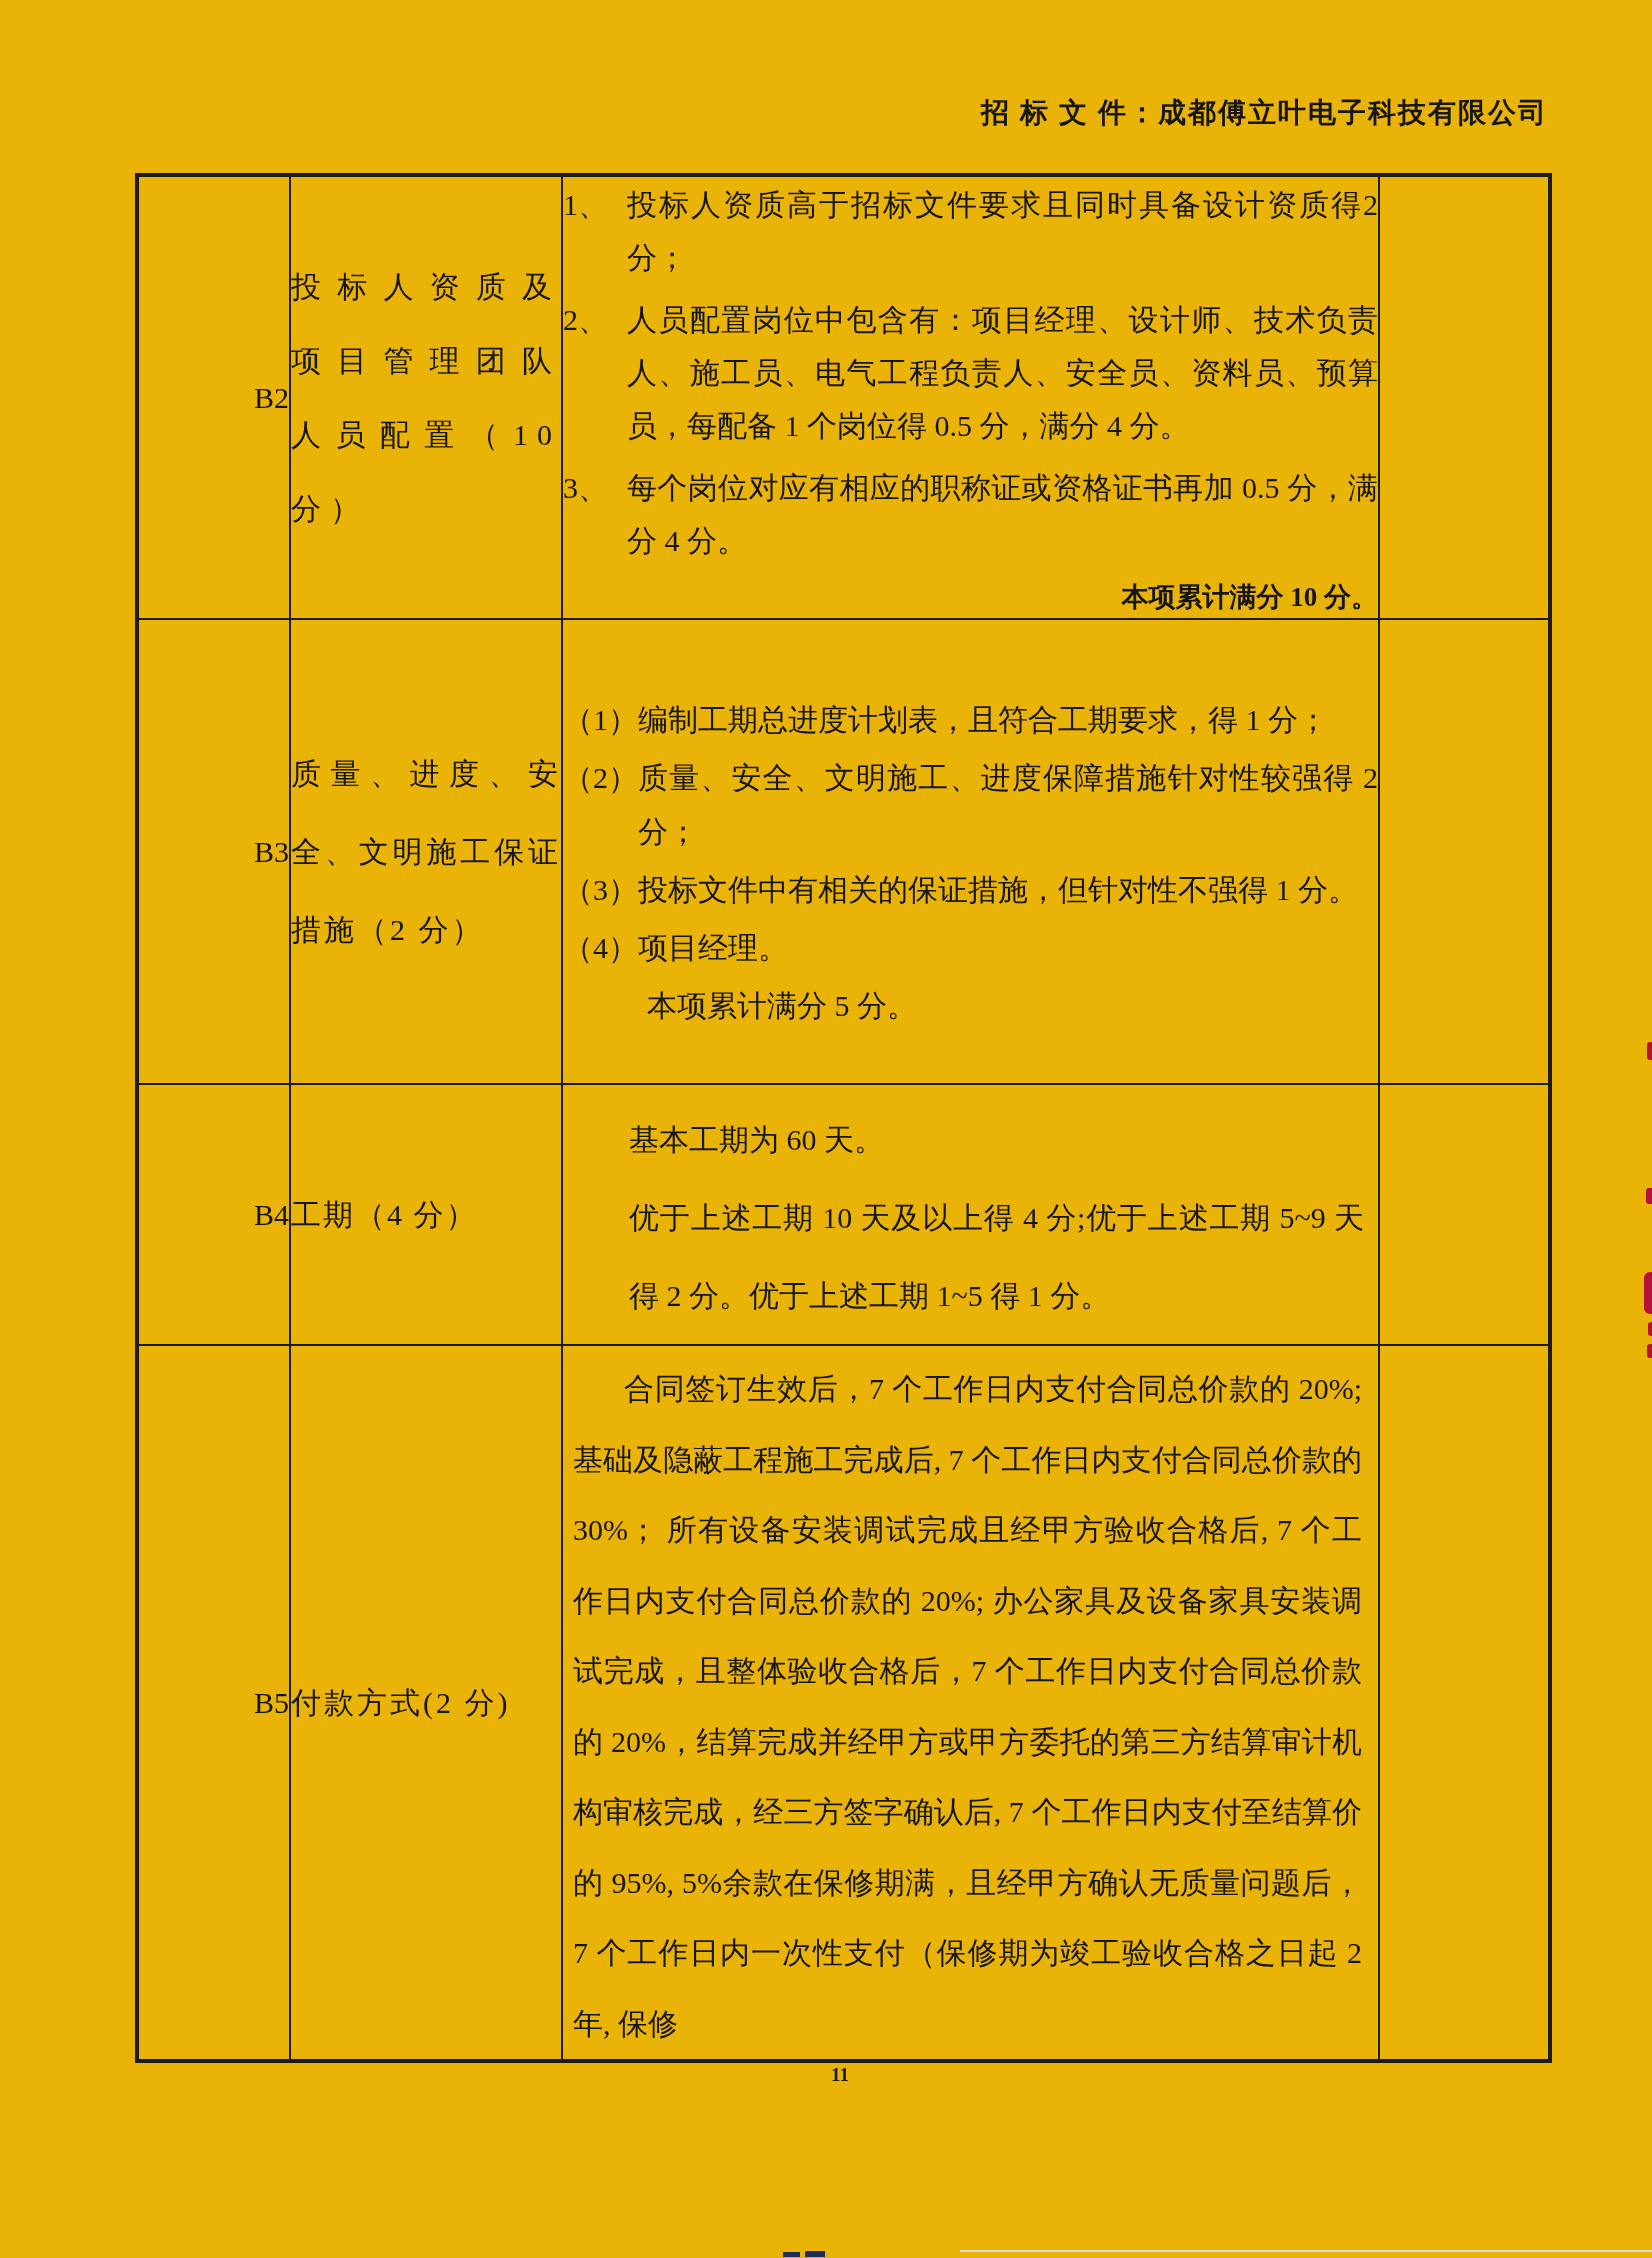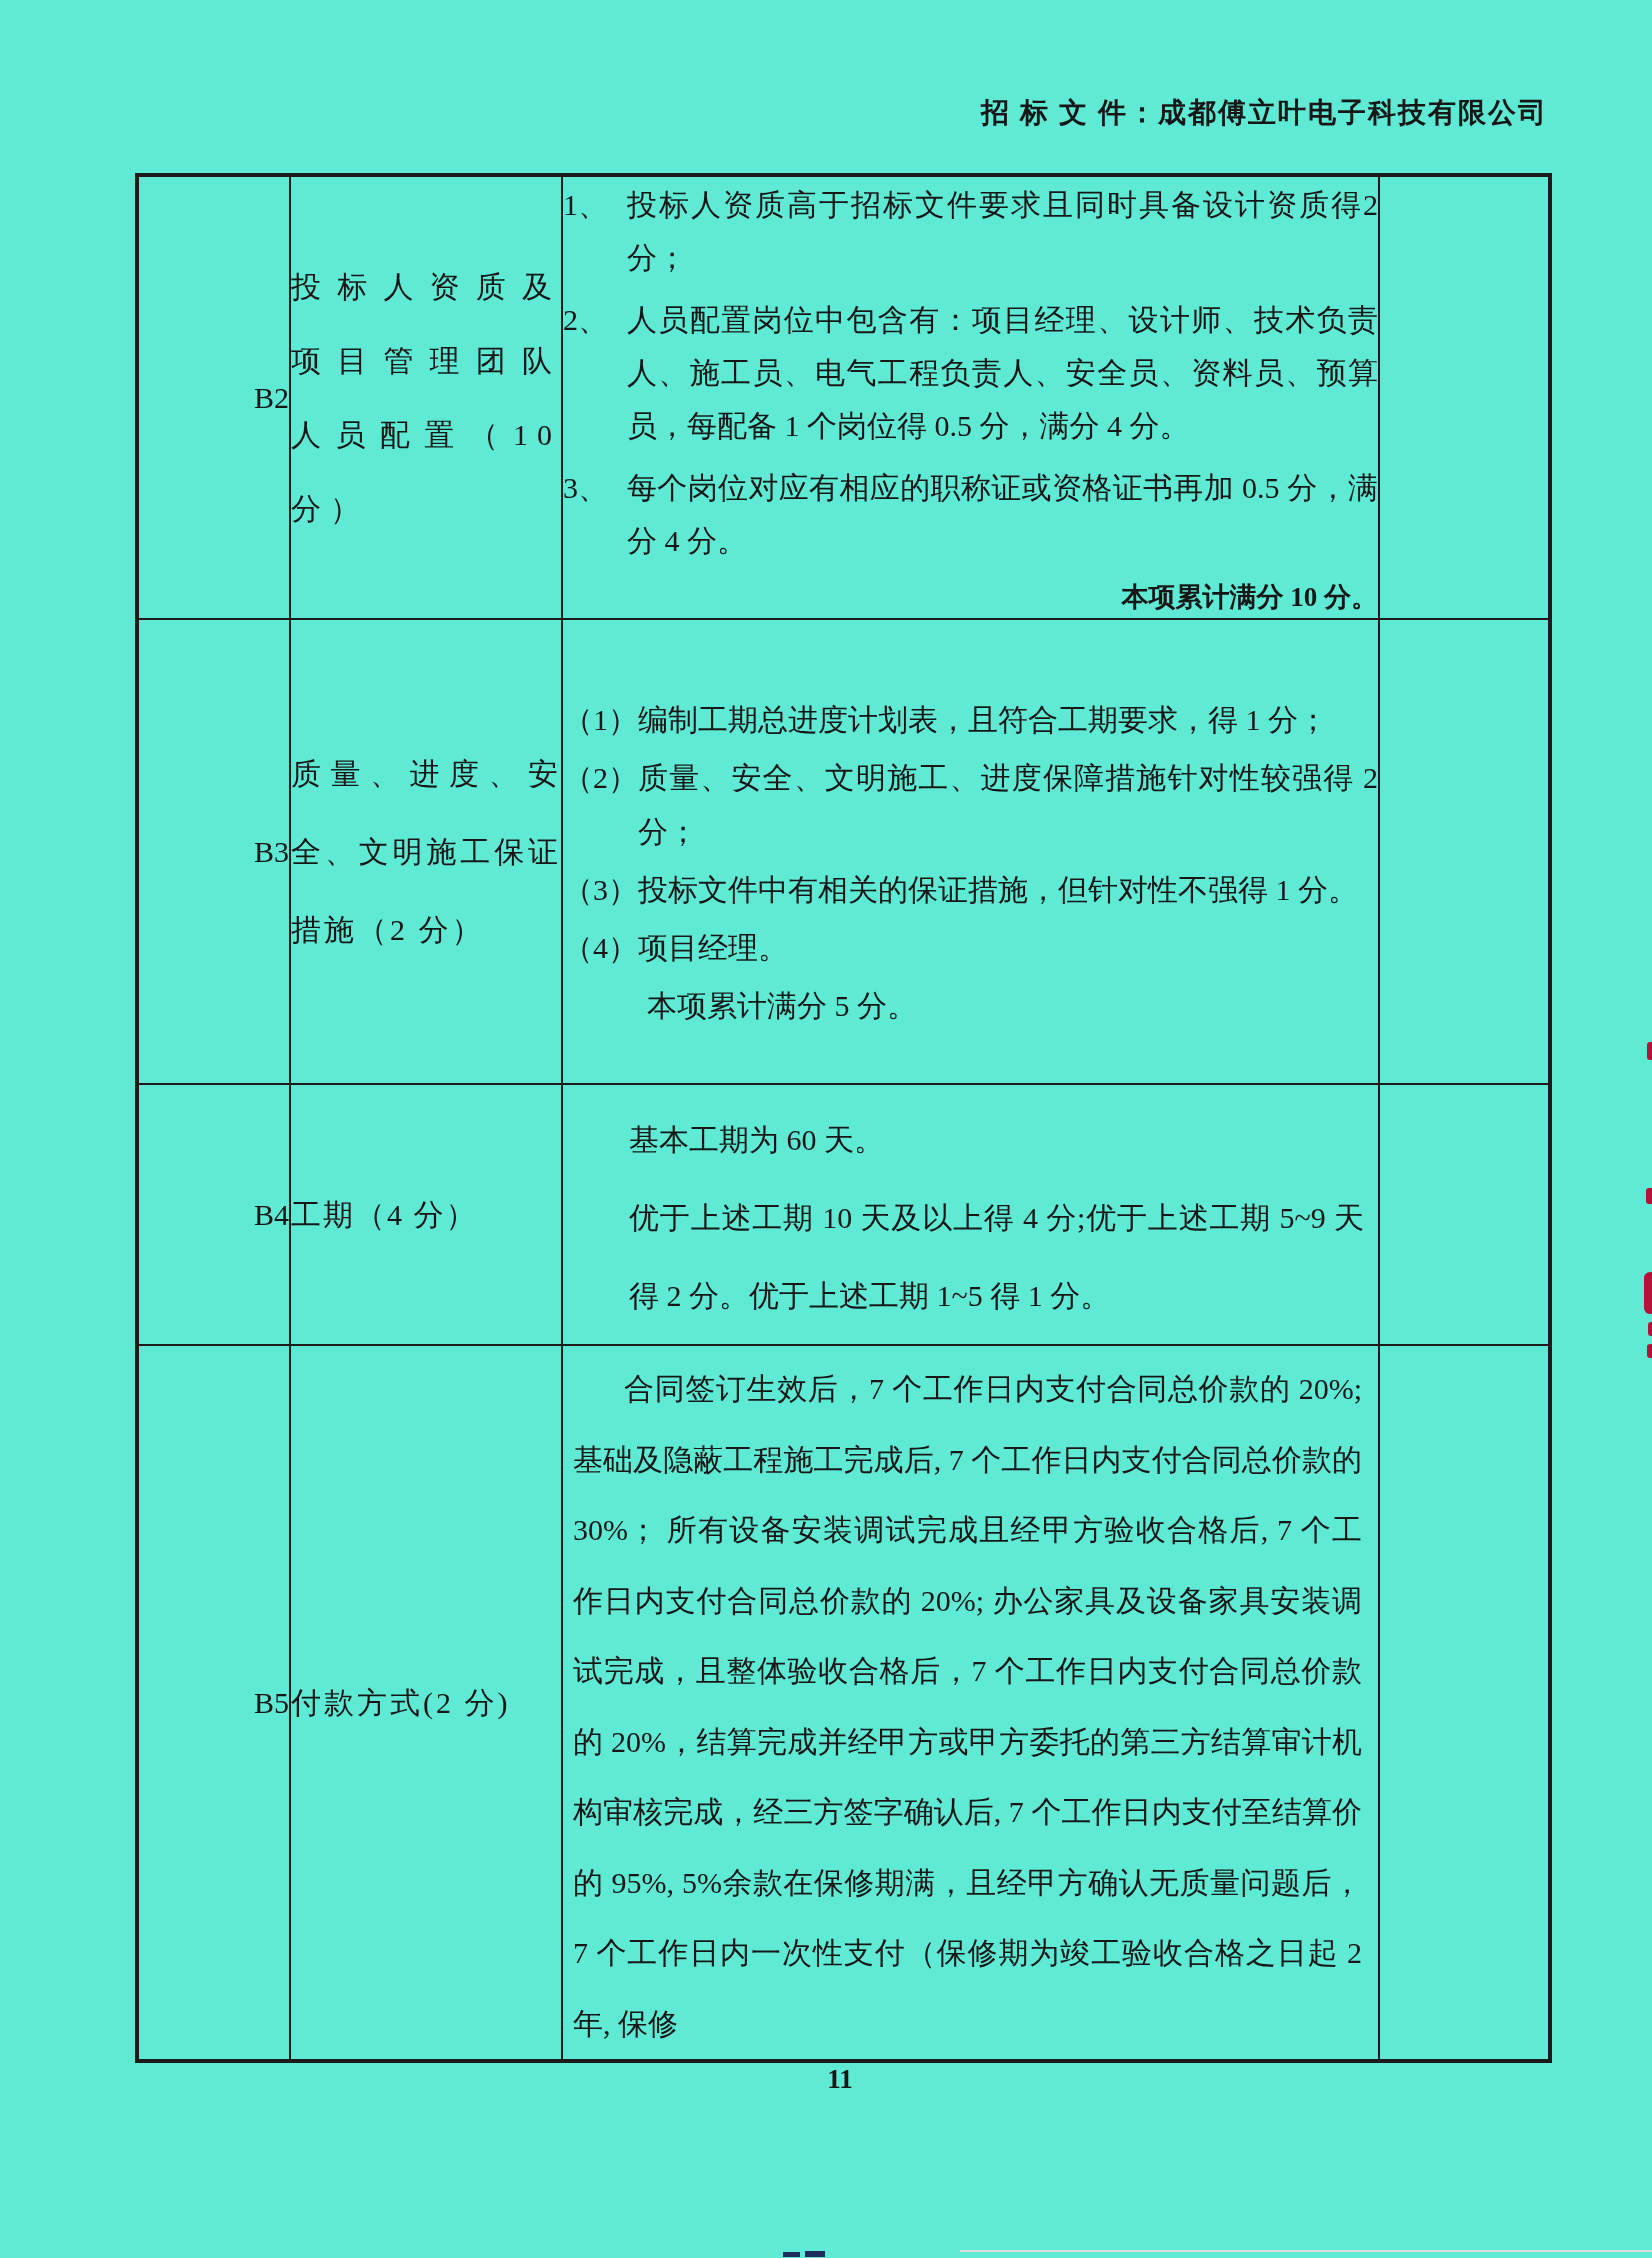--- a/index.html
+++ b/index.html
@@ -5,21 +5,21 @@
   html,body{margin:0;padding:0;}
   body{
     background:#888;
     font-family:"Liberation Serif","DejaVu Serif",serif;
   }
   .page{
     position:relative;
     width:1652px;
     height:2258px;
     margin:0 auto;
-    background:#5eead4;
+    background:#eab308;
     color:#161616;
     overflow:hidden;
   }
   .doc-header{
     position:absolute;
     top:94px;
     right:104px;
     font-size:28px;
     font-weight:bold;
     letter-spacing:2px;
@@ -75,21 +75,21 @@
   
   tr.row-b5 td.cell-content{padding:8px 16px 0 10px;margin-left:32px;}
   .b5-par{line-height:70.5px;text-align:justify;text-justify:inter-character;text-indent:1.7em;margin:0;}
 
   .page-number{
     position:absolute;
     top:2064px;
     left:818px;
     width:44px;
     text-align:center;
-    font-size:27px;
+    font-size:19px;
     font-weight:bold;
   }
 
   
   .red-mark{position:absolute;right:0;background:#b5123a;border-radius:3px 0 0 3px;}
   .rm1{top:1042px;width:5px;height:18px;}
   .rm2{top:1188px;width:6px;height:16px;}
   .rm3{top:1272px;width:8px;height:42px;border-radius:6px 0 0 6px;}
   .rm4{top:1322px;width:4px;height:14px;}
   .rm5{top:1344px;width:5px;height:14px;}

